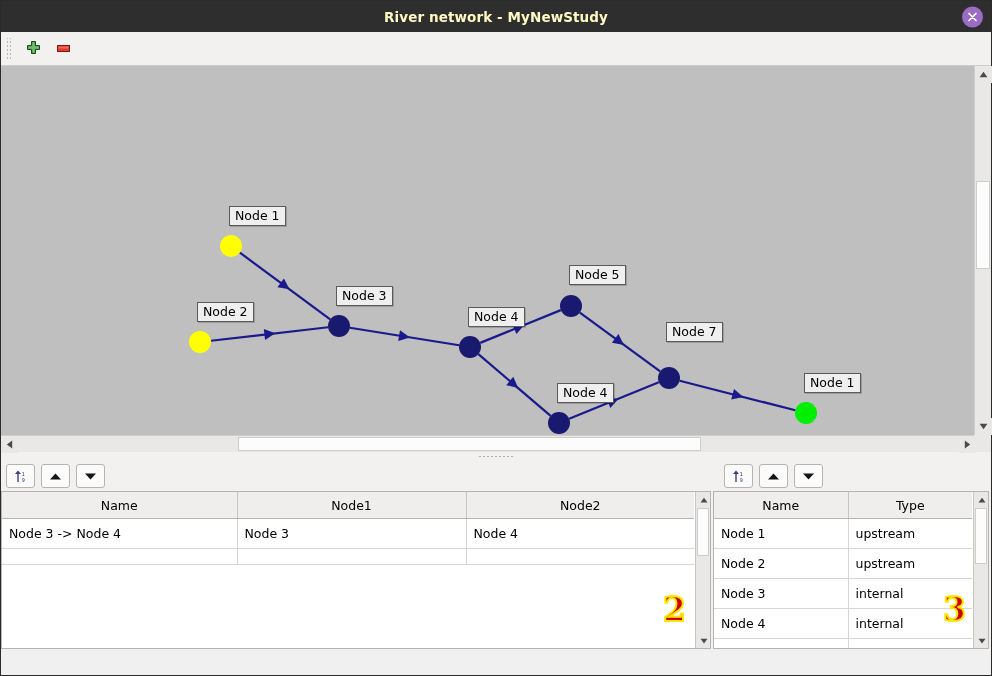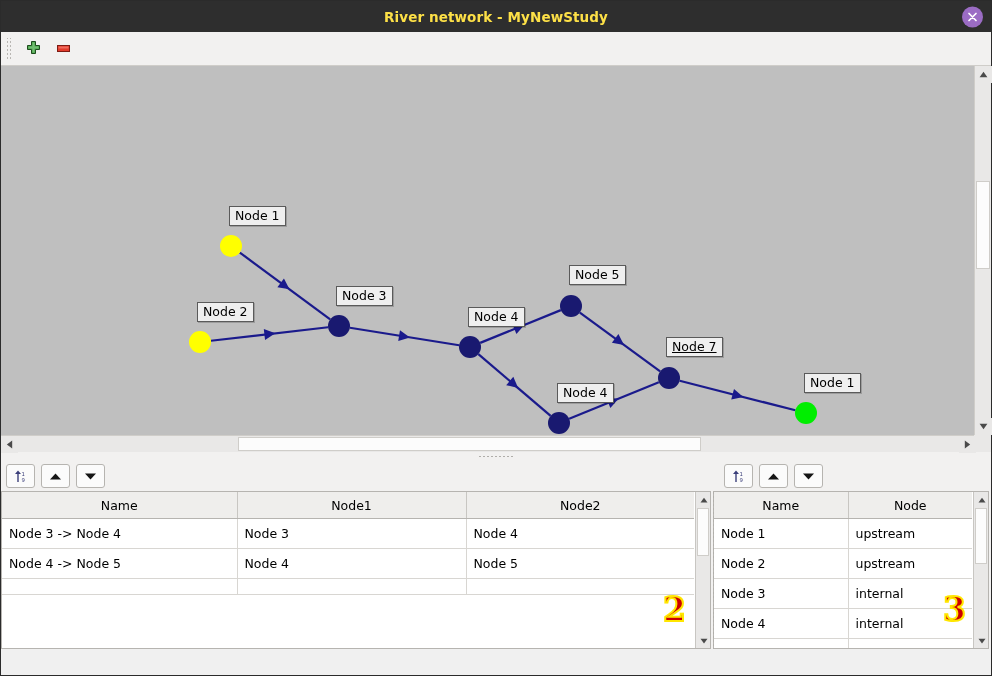--- a/index.html
+++ b/index.html
@@ -7,21 +7,21 @@
     width:992px;height:676px;overflow:hidden;
     font-family:"DejaVu Sans","Liberation Sans",sans-serif;
     font-size:12px;color:#000;
   }
   .window{width:992px;height:676px;position:relative;background:#f0f0f0;
           box-sizing:border-box;border:1px solid #2b2b2b;}
 
   
   .titlebar{height:31px;background:#2e2e2e;position:relative;
             display:flex;align-items:center;justify-content:center;}
-  .titlebar .title{color:#fde047;font-size:13.5px;font-weight:bold;letter-spacing:.1px;}
+  .titlebar .title{color:#fef9c3;font-size:13.5px;font-weight:bold;letter-spacing:.1px;}
   .close-btn{position:absolute;right:8px;top:50%;transform:translateY(-50%);
              width:21px;height:21px;border-radius:50%;background:#9b6cc4;
              display:flex;align-items:center;justify-content:center;cursor:pointer;}
   .close-btn svg{display:block;}
 
   
   .toolbar{height:34px;background:#f2f1f0;border-bottom:1px solid #cfcdc9;
            display:flex;align-items:center;padding-left:4px;box-sizing:border-box;}
   .grip{width:7px;height:22px;margin-right:6px;
         background-image:radial-gradient(#b9b7b3 1px, transparent 1px);
@@ -149,21 +149,21 @@
           <circle cx="668" cy="312" r="11" fill="#191970"></circle>
           <circle cx="805" cy="347" r="11" fill="#00ee00"></circle>
         </svg>
       <div id="node-labels">
           <div class="nodelabel" style="left: 228px; top: 140px;">Node 1</div>
           <div class="nodelabel" style="left: 196px; top: 236px;">Node 2</div>
           <div class="nodelabel" style="left: 335px; top: 220px;">Node 3</div>
           <div class="nodelabel" style="left: 467px; top: 241px;">Node 4</div>
           <div class="nodelabel" style="left: 568px; top: 199px;">Node 5</div>
           <div class="nodelabel" style="left: 556px; top: 317px;">Node 4</div>
-          <div class="nodelabel" style="left: 665px; top: 271px; text-decoration: underline;">Node 7</div>
+          <div class="nodelabel" style="left: 665px; top: 256px;">Node 7</div>
           <div class="nodelabel" style="left: 803px; top: 307px;">Node 1</div>
         </div>
 
     </div>
 
     <div class="vsb">
       <div class="sb-arrow" style="top:0;">
         <svg width="9" height="7" viewBox="0 0 9 7">
           <path d="M4.5,0.8 L8.4,6.2 L0.6,6.2 Z" fill="#4a4a4a"></path>
           </svg>
@@ -234,25 +234,20 @@
                   <th>Node1</th>
                   <th>Node2</th>
                 </tr>
               </thead>
             <tbody id="reaches-body">
                 <tr>
                   <td>Node 3 -&gt; Node 4</td>
                   <td>Node 3</td>
                   <td>Node 4</td>
                 </tr>
-                <tr>
-                  <td>Node 4 -&gt; Node 5</td>
-                  <td>Node 4</td>
-                  <td>Node 5</td>
-                </tr>
                 <tr class="empty">
                   <td>&nbsp;</td>
                   <td>&nbsp;</td>
                   <td>&nbsp;</td>
                 </tr>
               </tbody>
           </table>
         </div>
         <div class="annot-tbl" style="right:24px;bottom:22px;">2</div>
         <div class="tbl-scroll">
@@ -297,21 +292,21 @@
       <div class="tablebox tbl-right">
         <div class="tblclip">
           <table id="nodes-table">
             <colgroup>
                 <col style="width:134px">
                 <col>
               </colgroup>
             <thead>
                 <tr id="nodes-head">
                   <th>Name</th>
-                  <th>Node</th>
+                  <th>Type</th>
                 </tr>
               </thead>
             <tbody id="nodes-body">
                 <tr>
                   <td>Node 1</td>
                   <td>upstream</td>
                 </tr>
                 <tr>
                   <td>Node 2</td>
                   <td>upstream</td>

